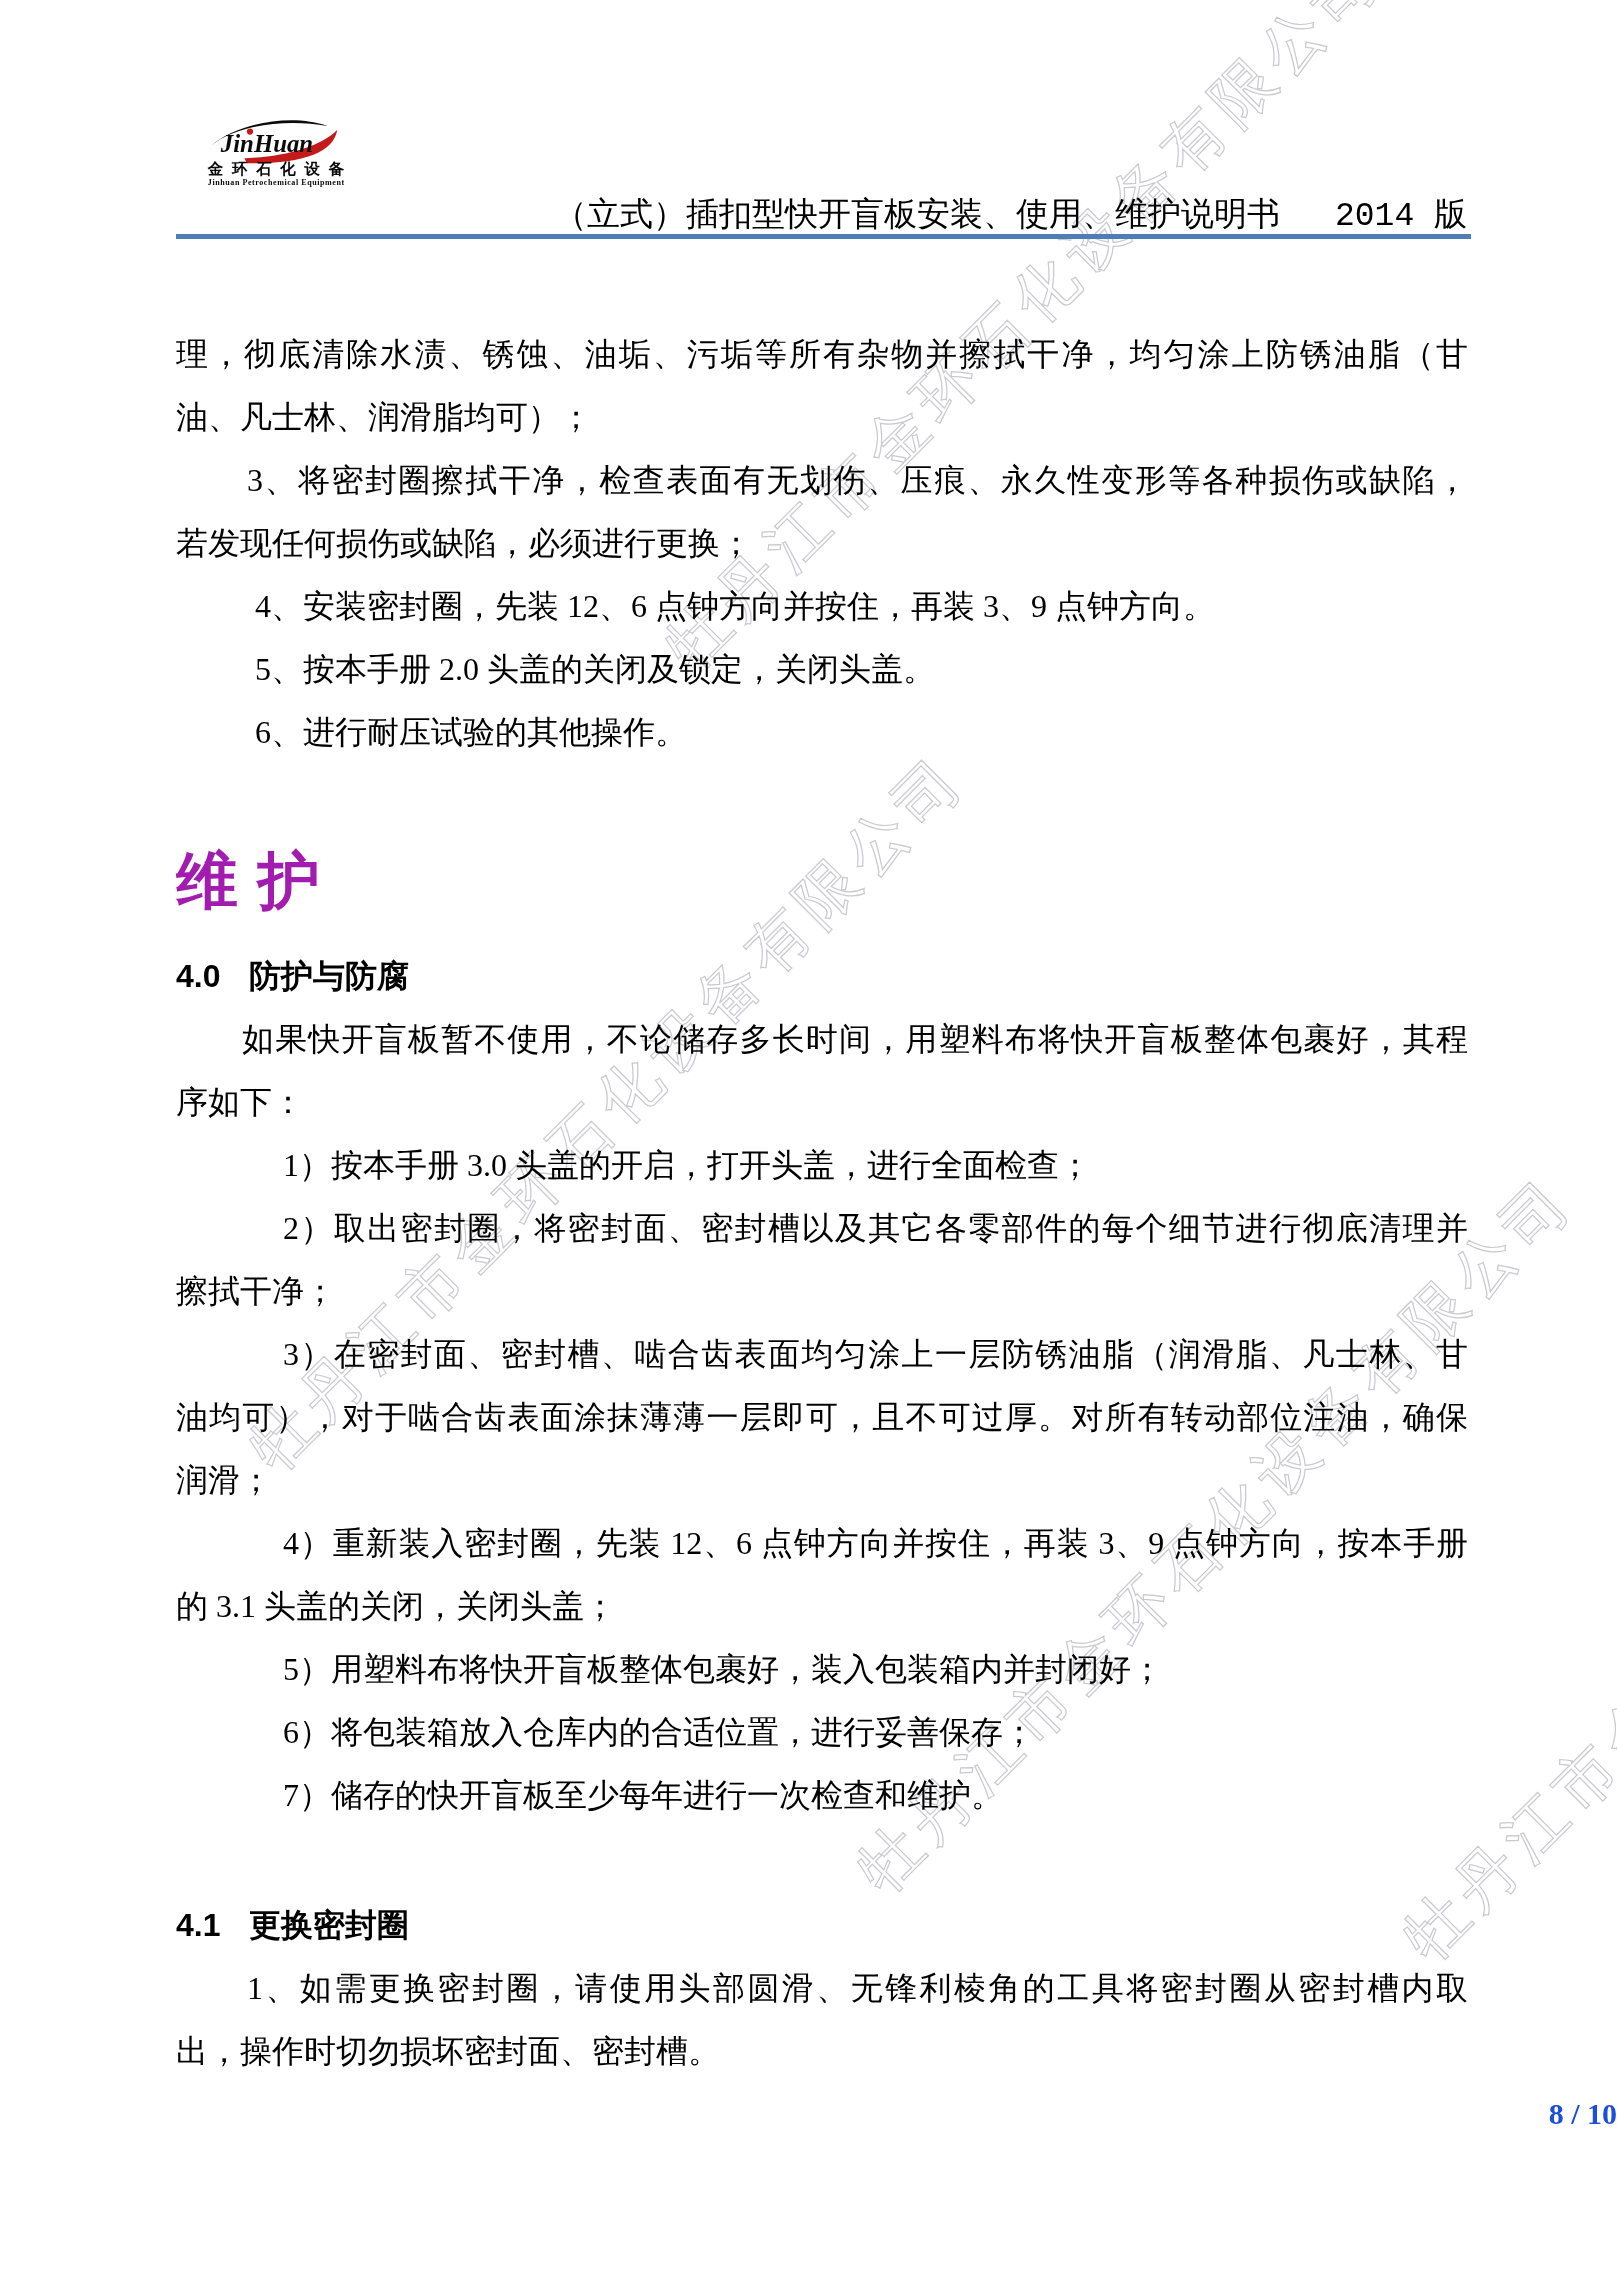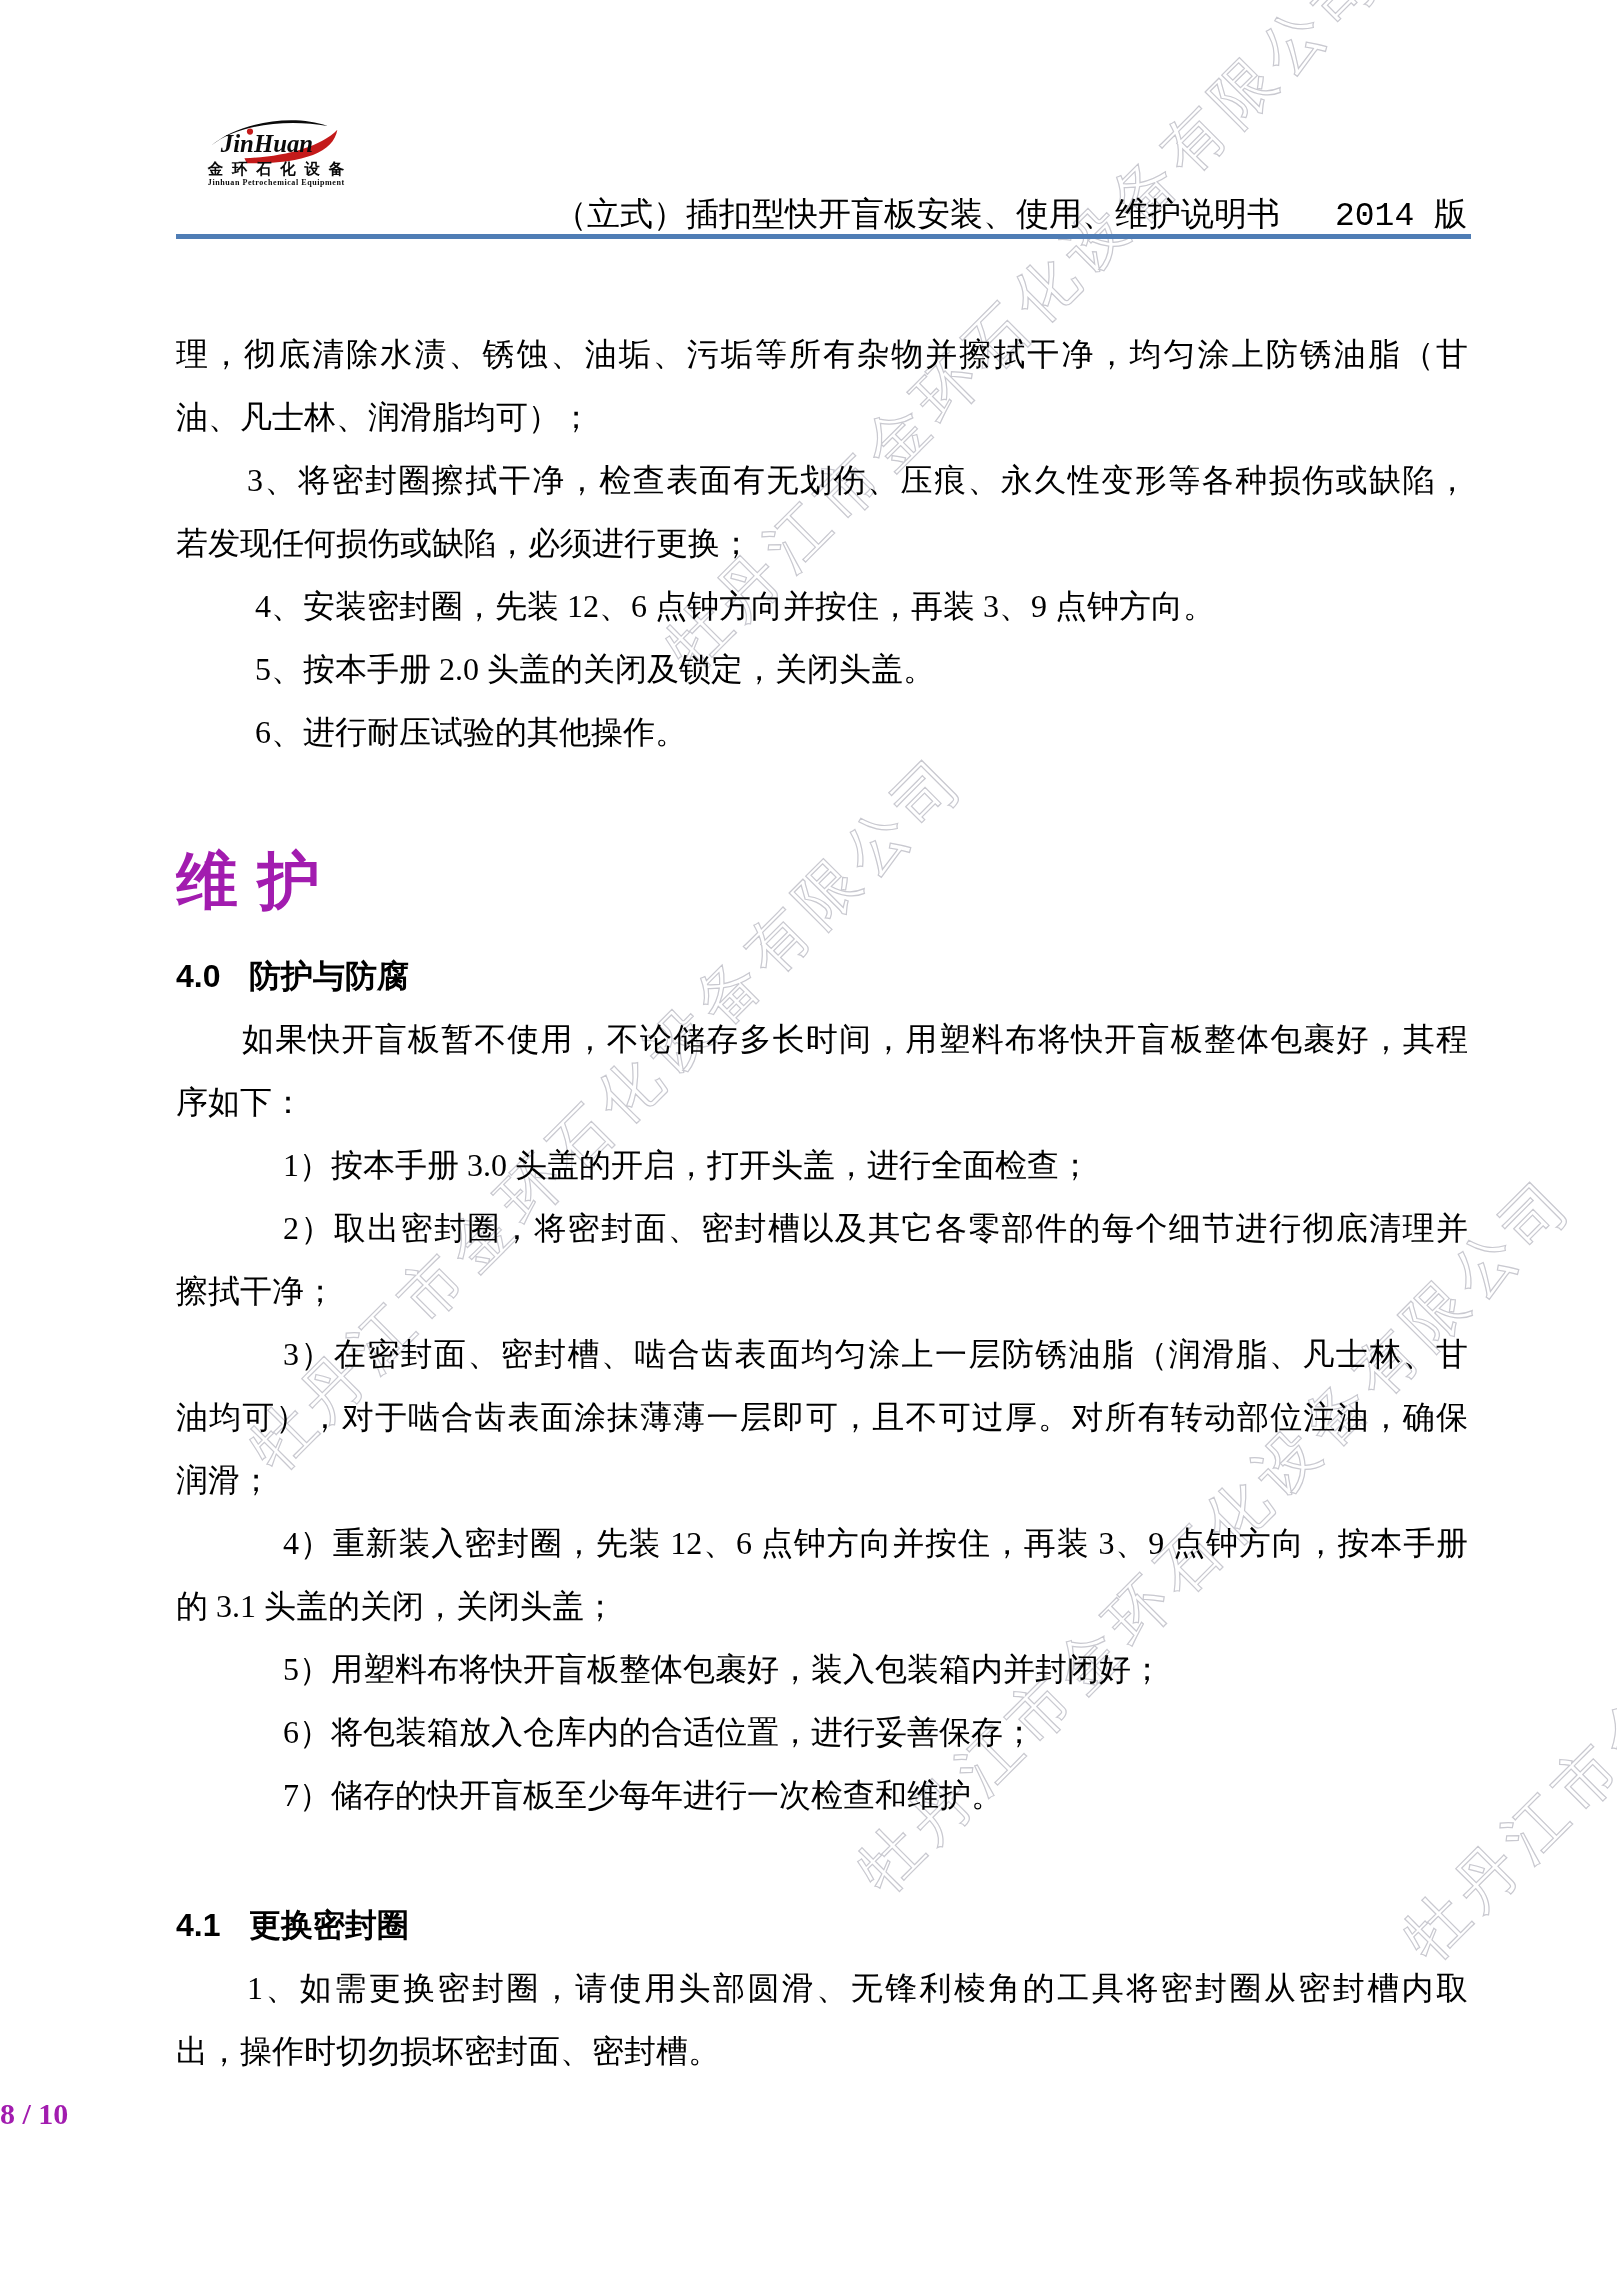--- a/index.html
+++ b/index.html
@@ -82,24 +82,24 @@
     font-family:"Liberation Sans",sans-serif;
     color:#000;
   }
   .h-sec .sec-t{margin-left:28.6px;}
   .h-40{margin-top:30px;}
   .h-41{margin-top:67px;}
 
   
   .footer{
     position:absolute;left:0;top:2097px;width:100%;z-index:1;
-    text-align:left;
+    text-align:right;
     font-size:30px;font-weight:bold;
     font-family:"Liberation Serif",serif;
-    color:#a21caf;
+    color:#1d4ed8;
   }
 </style>
 </head>
 <body>
 
 <div class="page">
 
   <div class="wm wm-a">牡丹江市金环石化设备有限公司</div>
   <div class="wm wm-b">牡丹江市金环石化设备有限公司</div>
   <div class="wm wm-c">牡丹江市金环石化设备有限公司</div>

